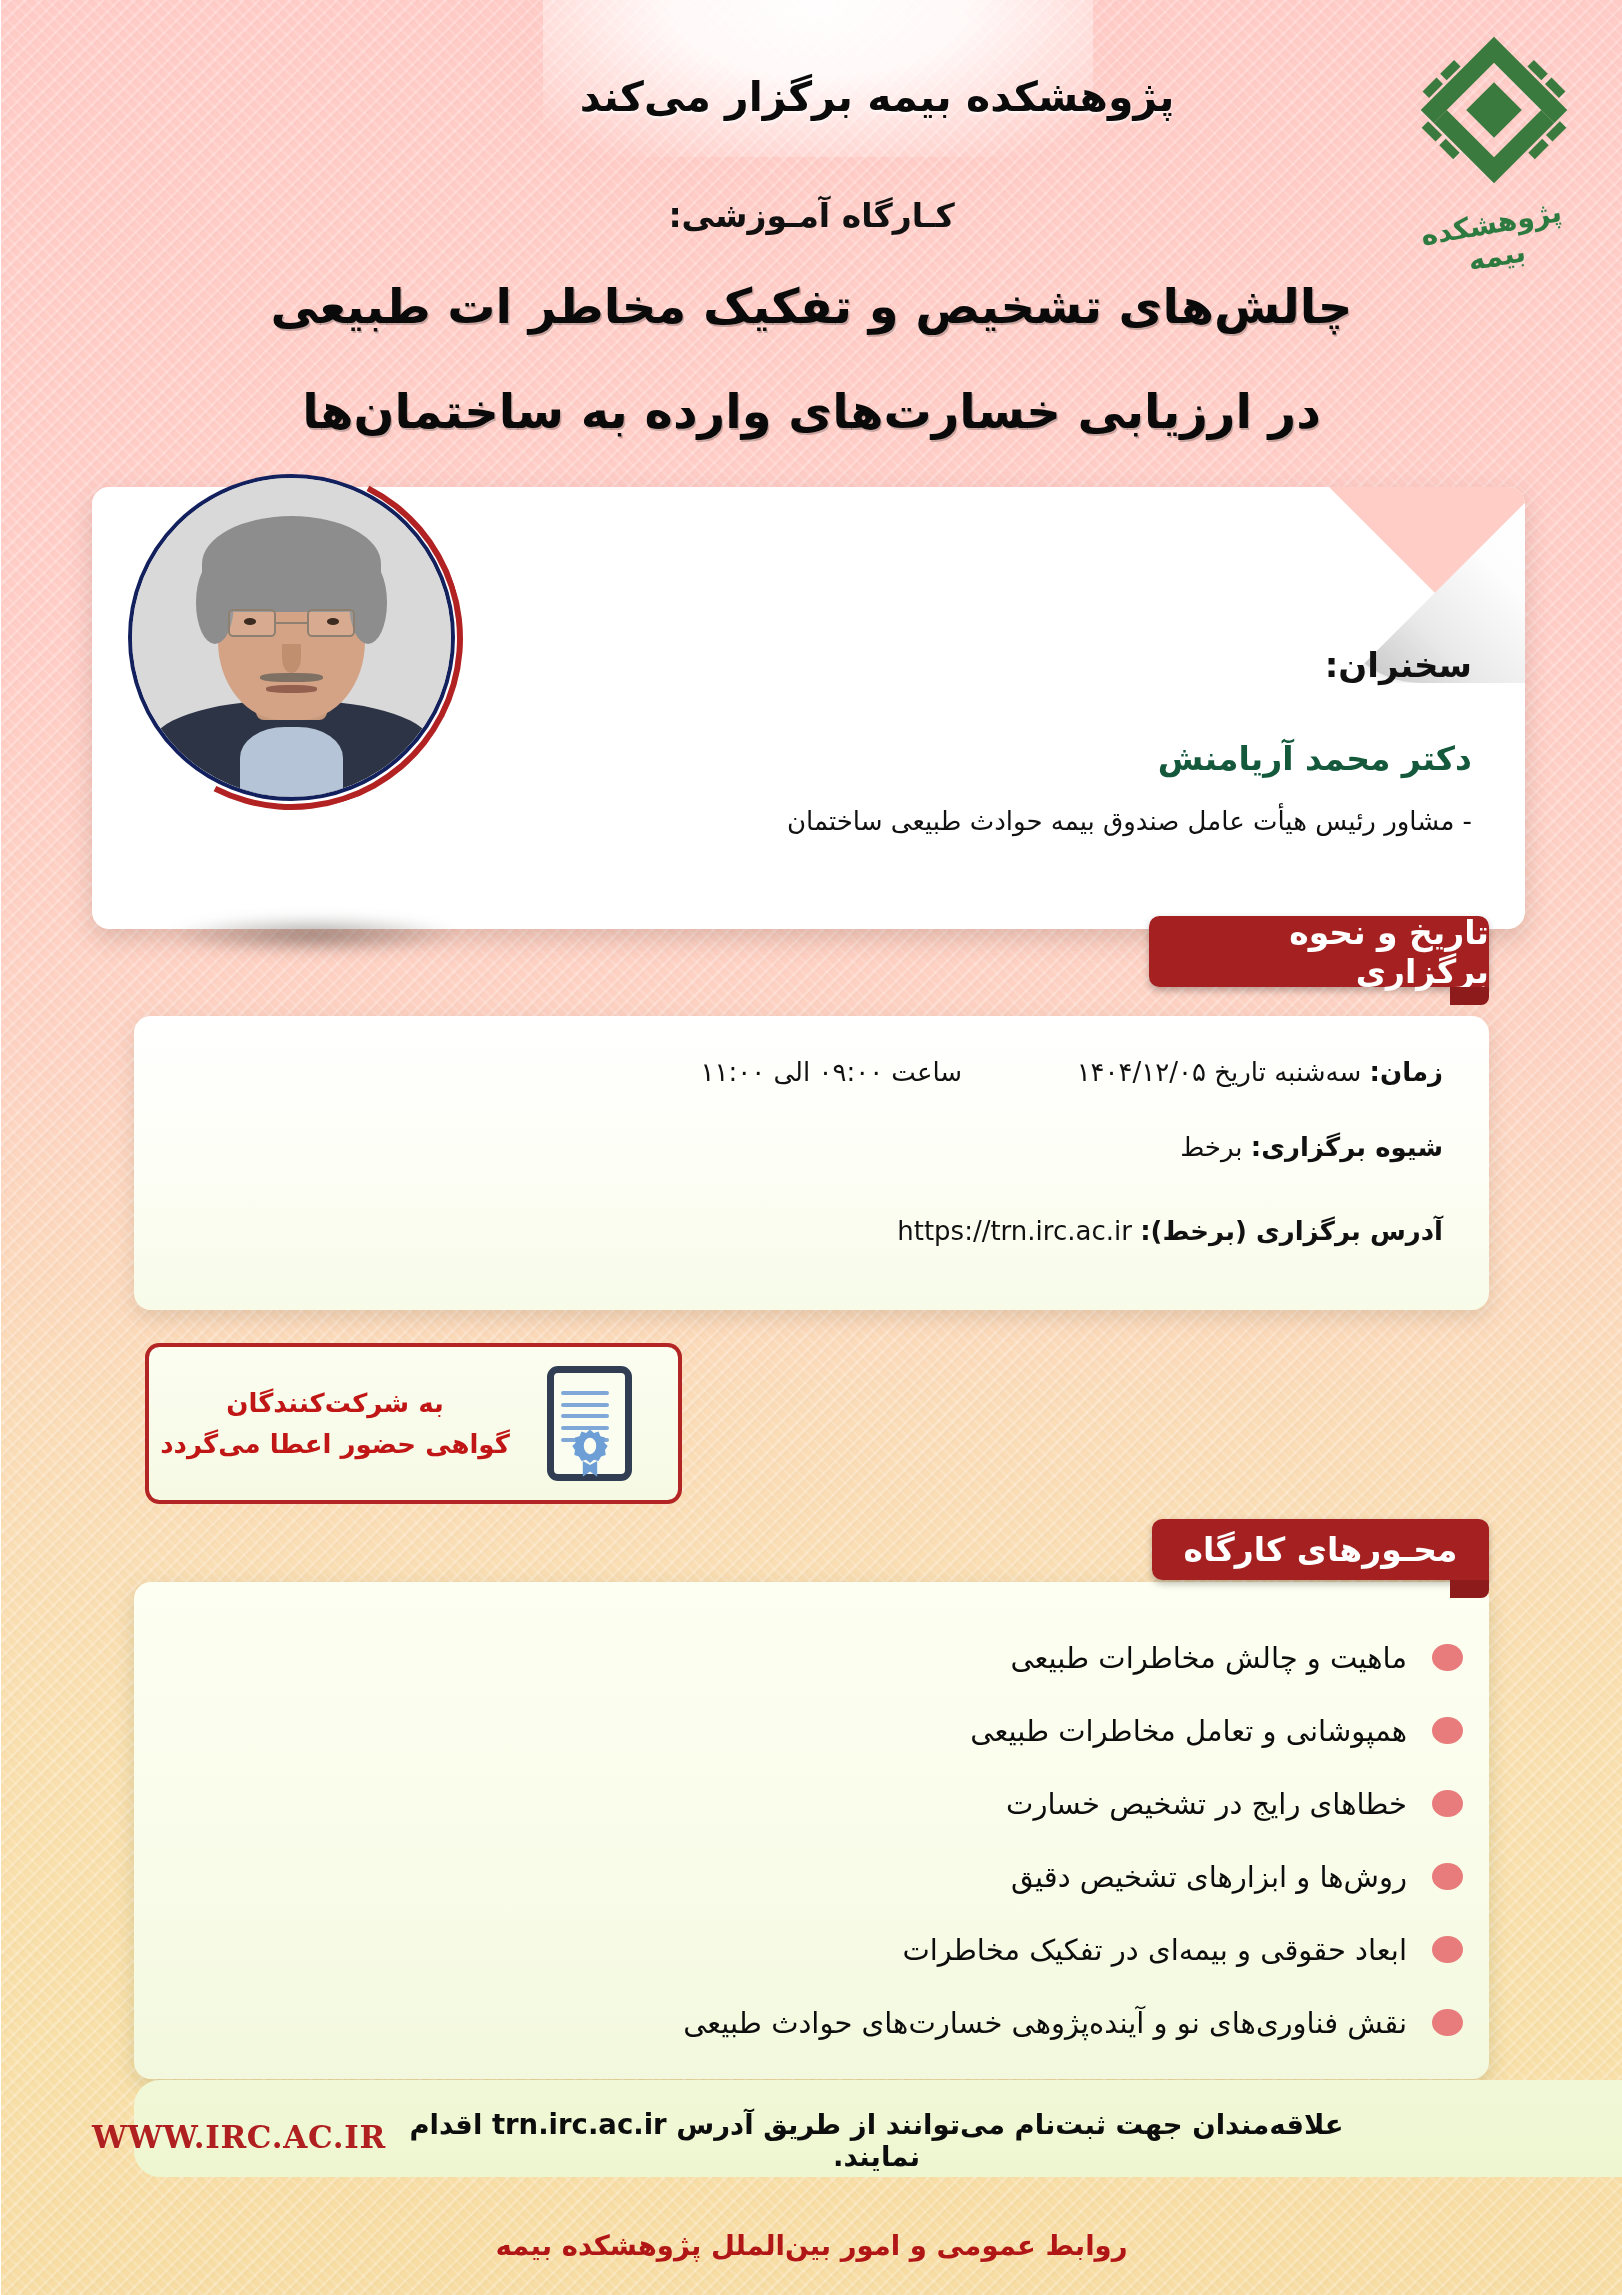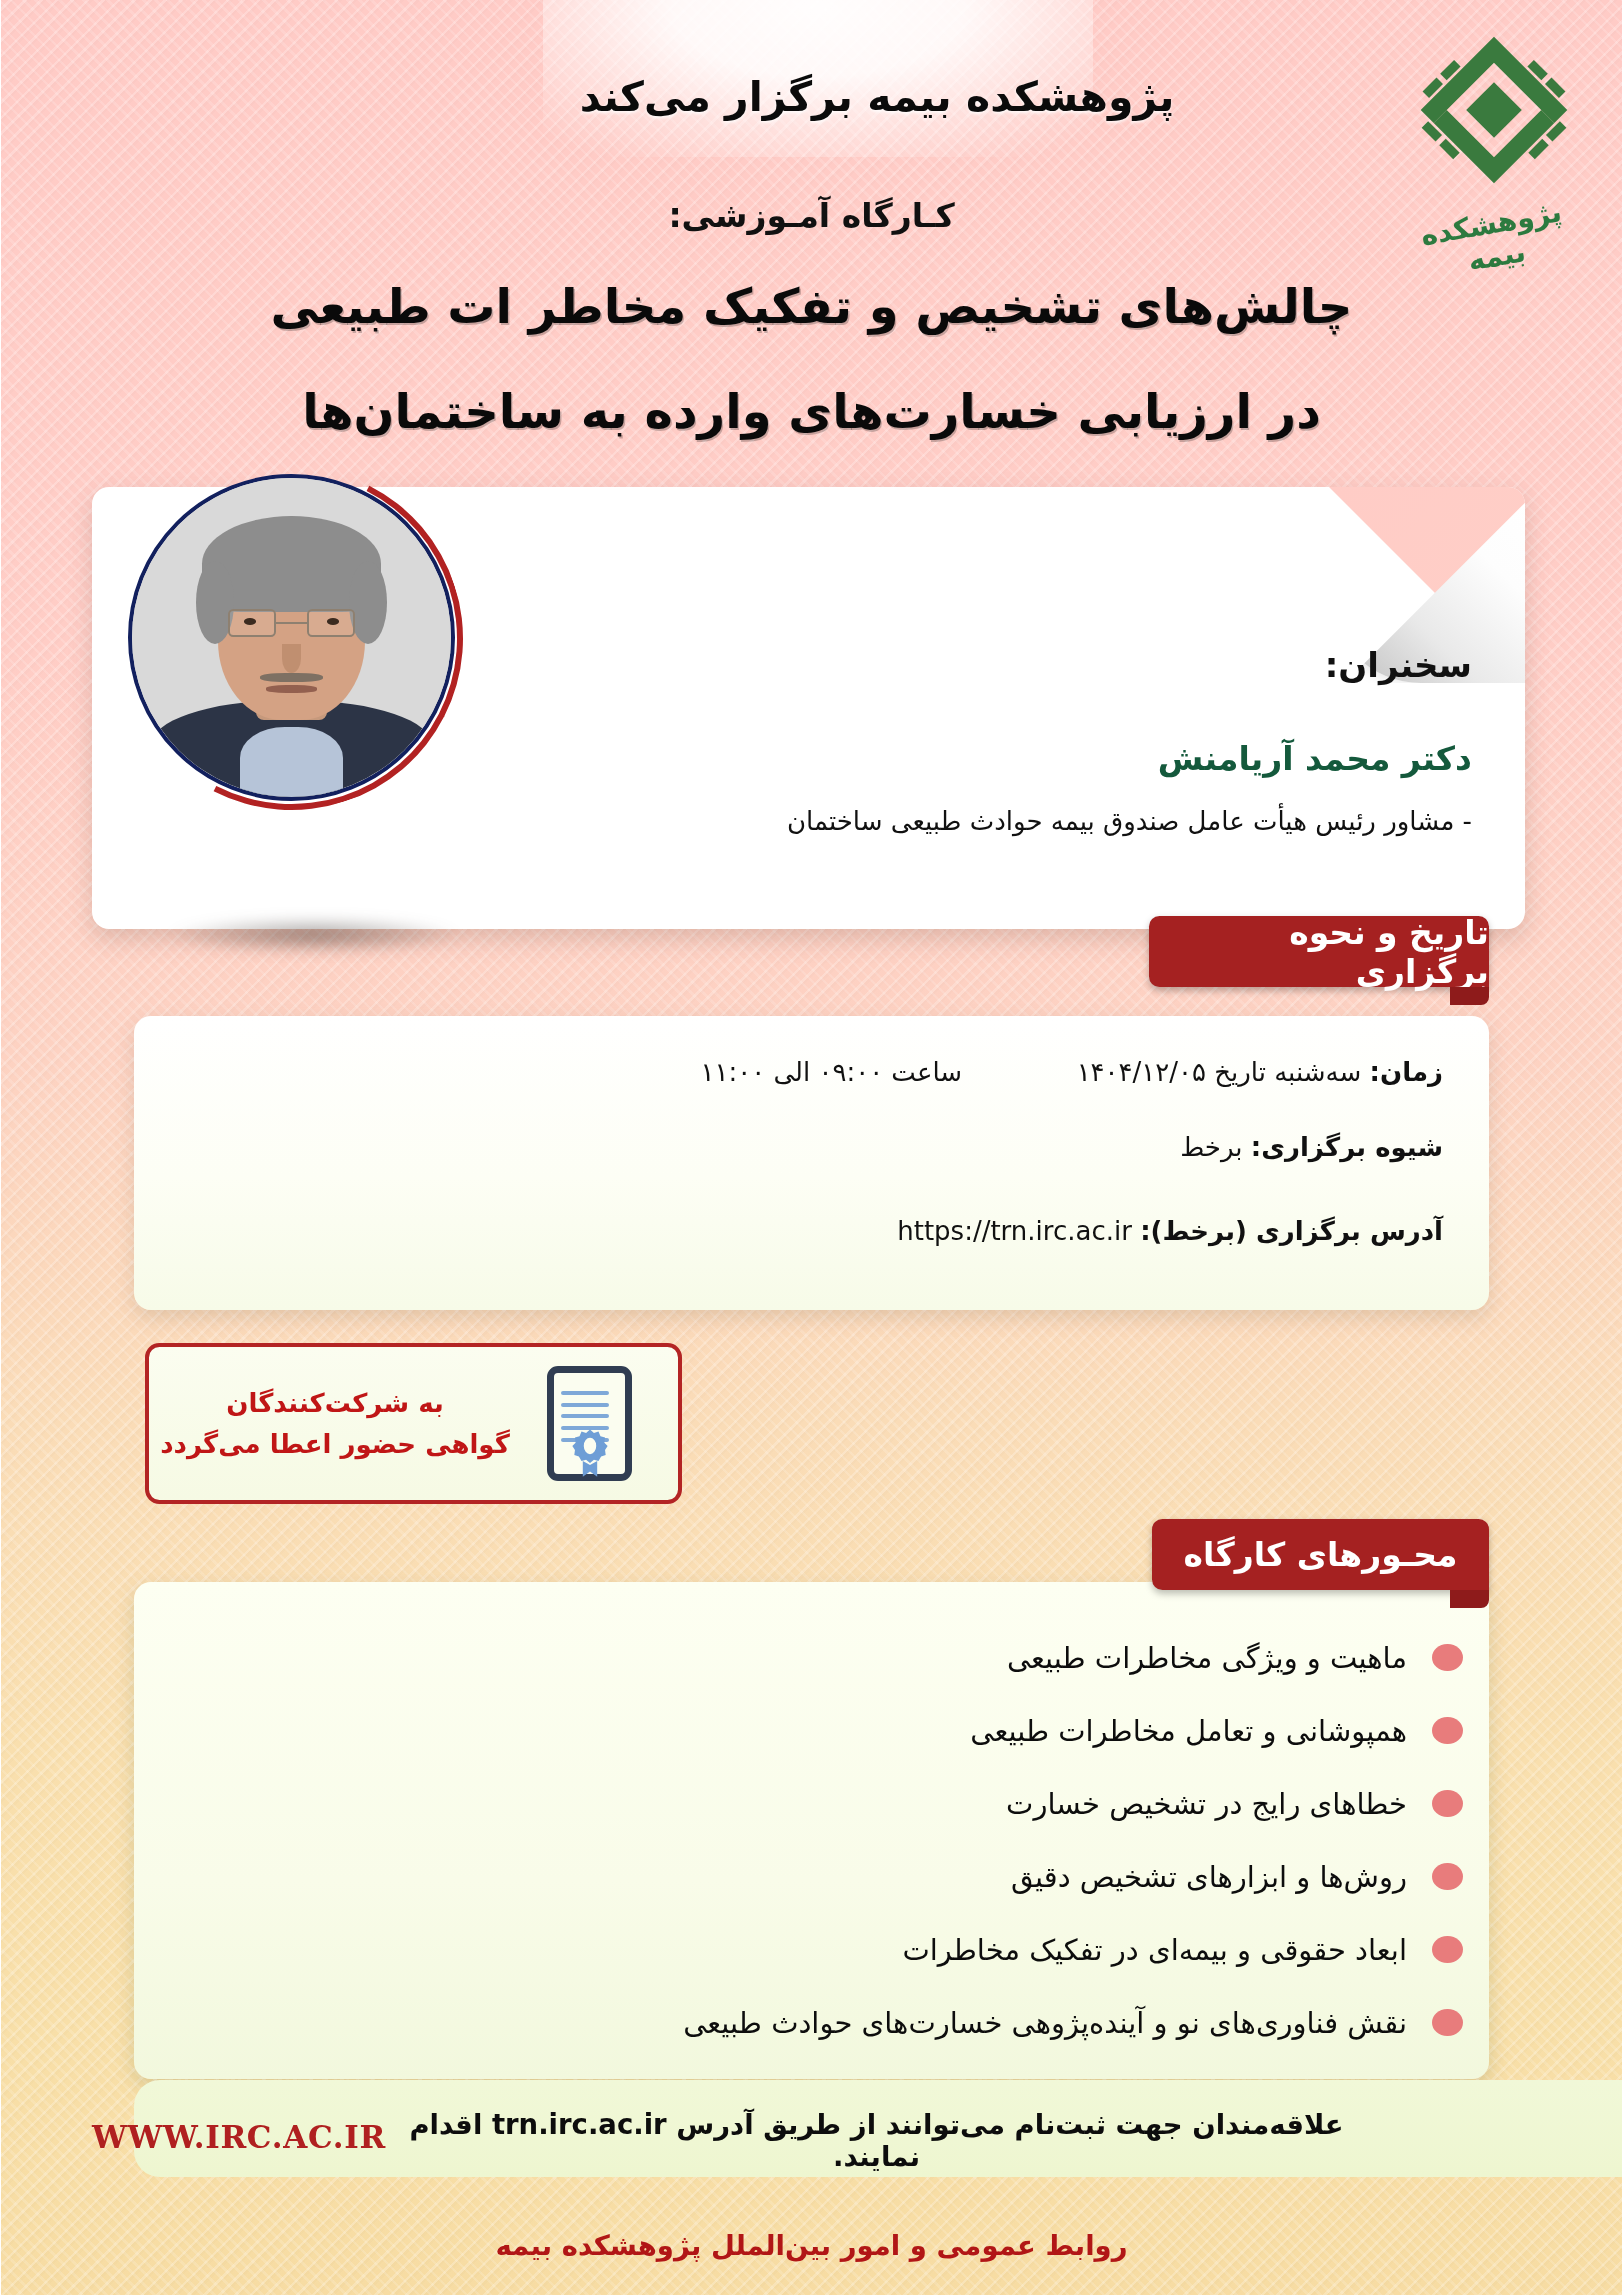--- a/index.html
+++ b/index.html
@@ -381,21 +381,21 @@
     width: 1355px;
     height: 497px;
     background: linear-gradient(to bottom, #fdfff2 0%, #f9fce9 60%, #f2f8dd 100%);
     border-radius: 17px;
     box-shadow: 0 7.9px 19.6px rgba(110,120,60,0.22);
   }
   #tab-topics {
     top: 1519px;
     right: 134px;
     width: 337px;
-    height: 71px;
+    height: 61px;
     font-size: 33px;
   }
   #topics-list {
     position: absolute;
     top: 39px;
     right: 26px;
     left: 39px;
     direction: rtl;
   }
   .topic-item {
@@ -574,21 +574,21 @@
       <div>گواهی حضور اعطا می‌گردد</div>
     </div>
   </div>
 
   <div class="red-tab" id="tab-topics">محـورهای کارگاه</div>
 
   <div id="topics-card">
     <div id="topics-list">
       <div class="topic-item">
         <span class="topic-bullet"></span>
-        <span class="topic-label">ماهیت و ویژگی مخاطرات طبیعی</span>
+        <span class="topic-label">ماهیت و چالش مخاطرات طبیعی</span>
       </div>
       <div class="topic-item">
         <span class="topic-bullet"></span>
         <span class="topic-label">همپوشانی و تعامل مخاطرات طبیعی</span>
       </div>
       <div class="topic-item">
         <span class="topic-bullet"></span>
         <span class="topic-label">خطاهای رایج در تشخیص خسارت</span>
       </div>
       <div class="topic-item">

